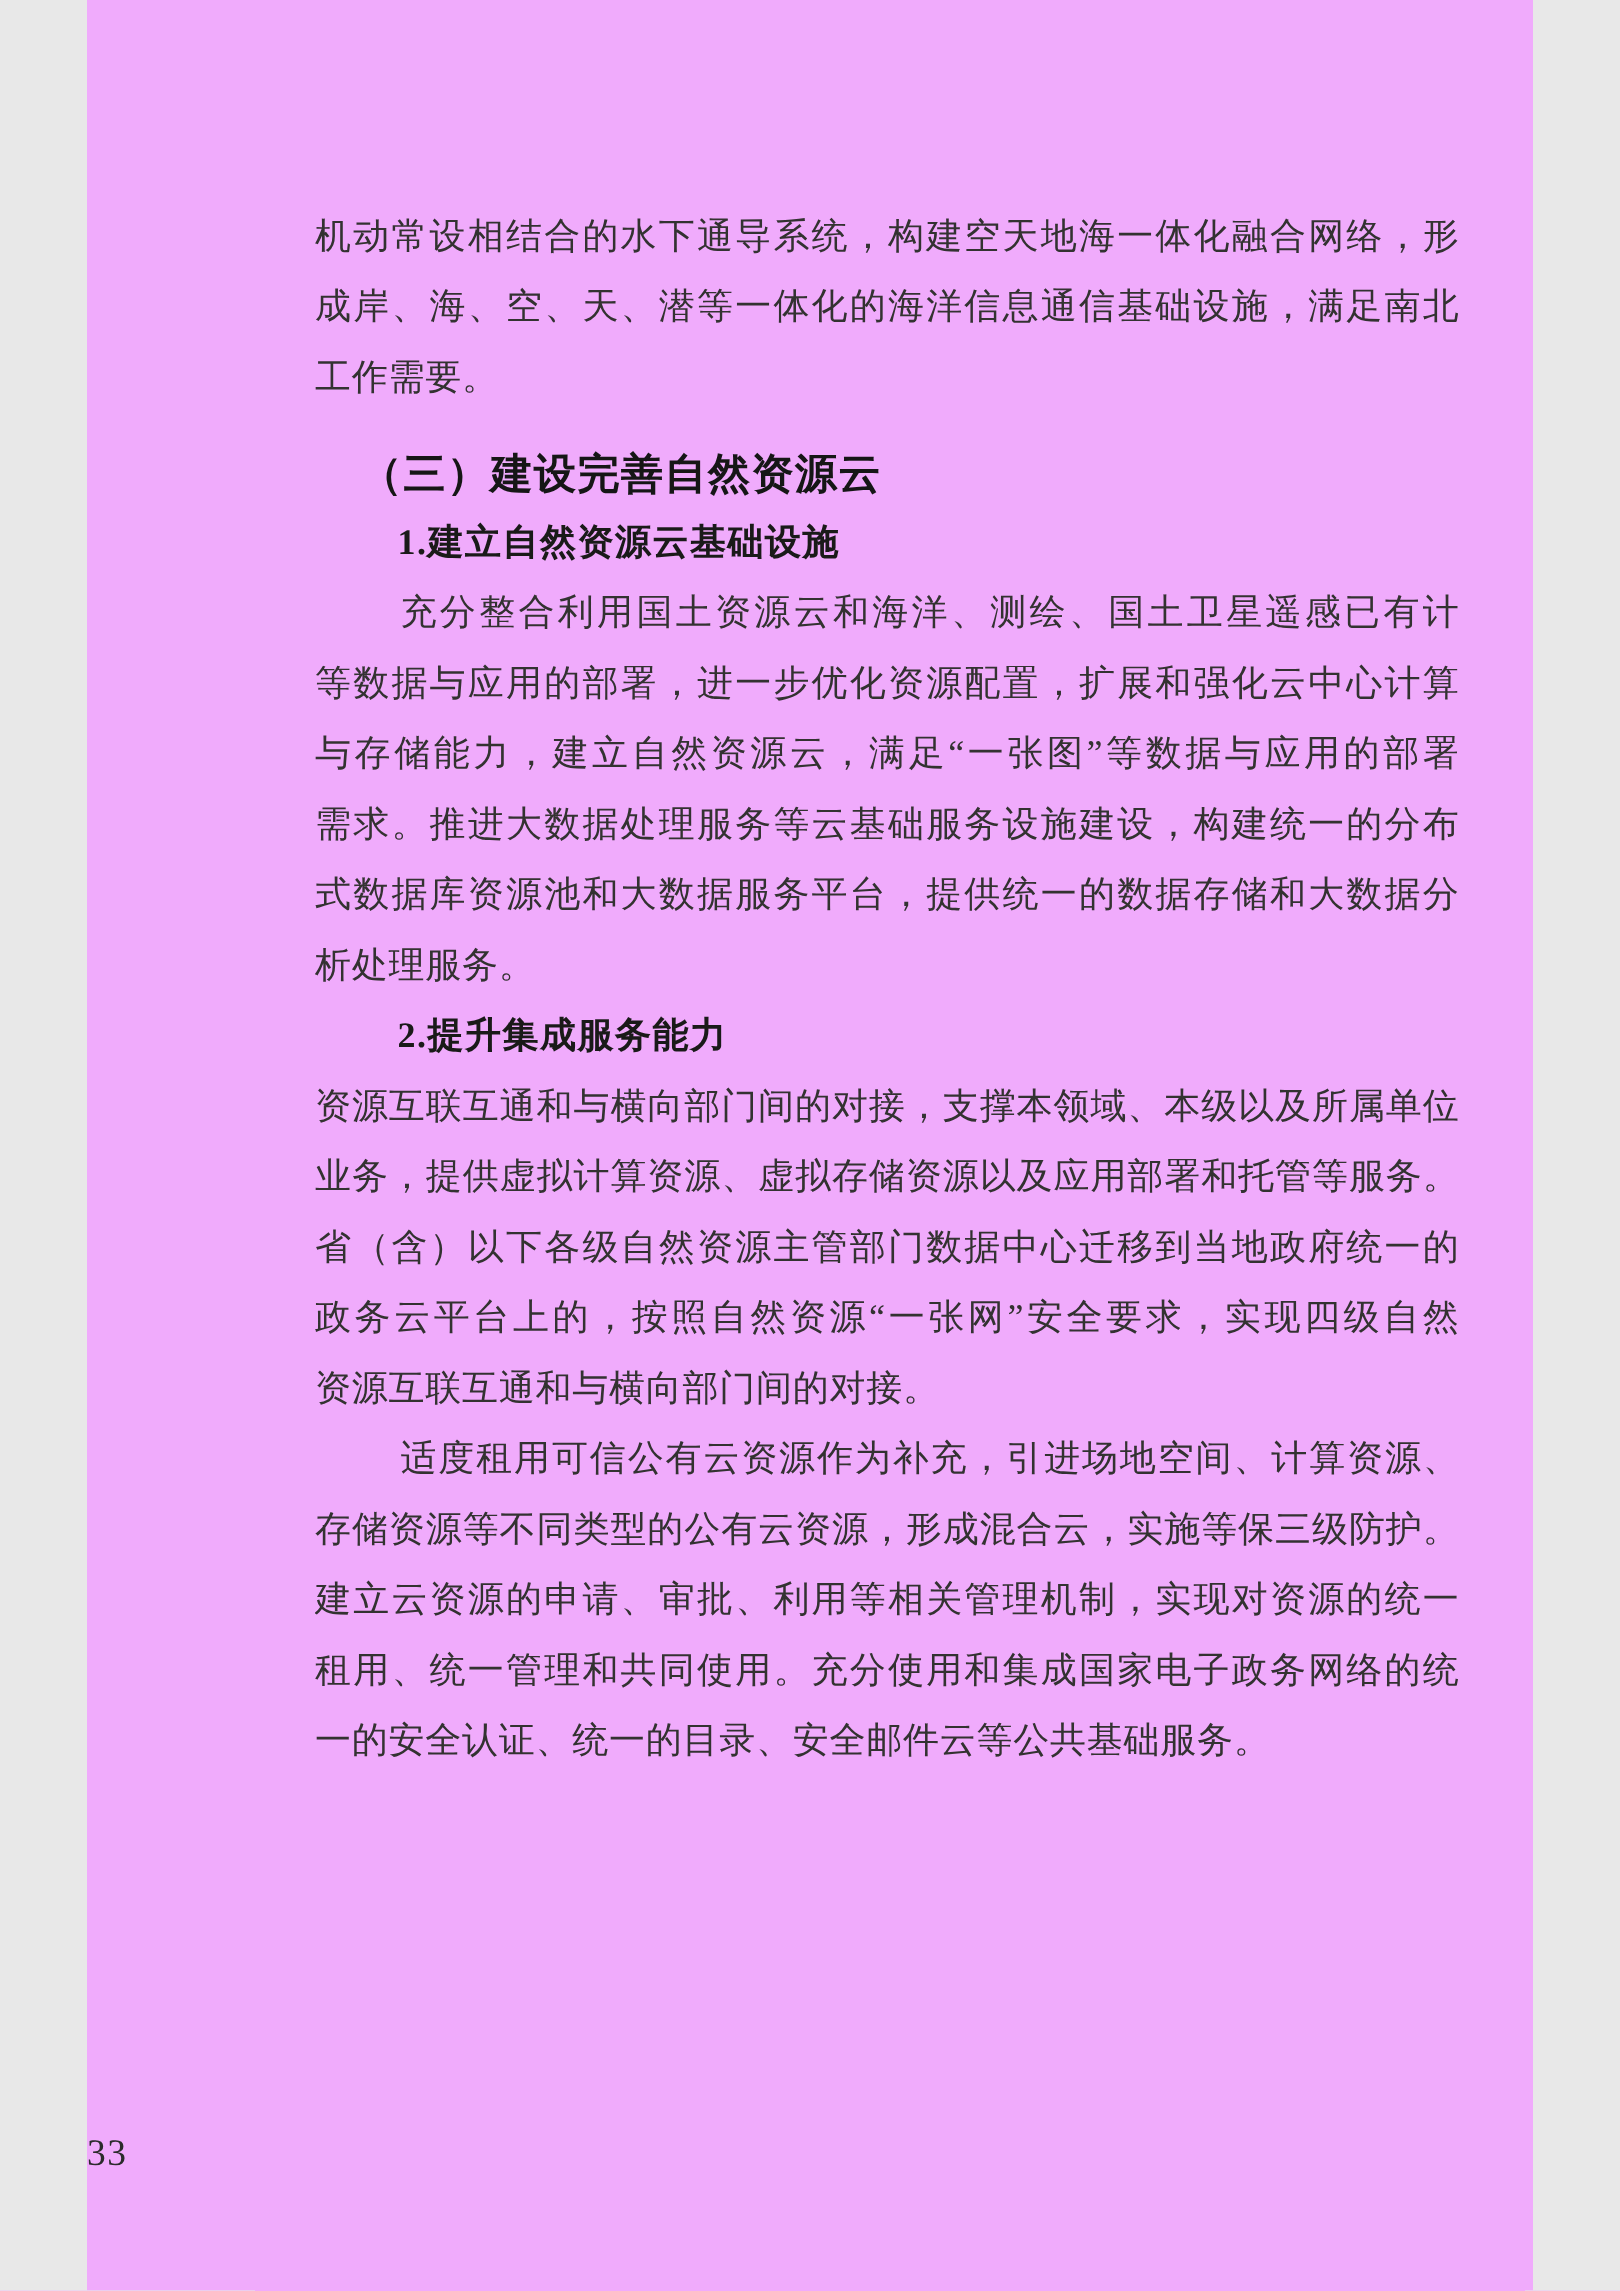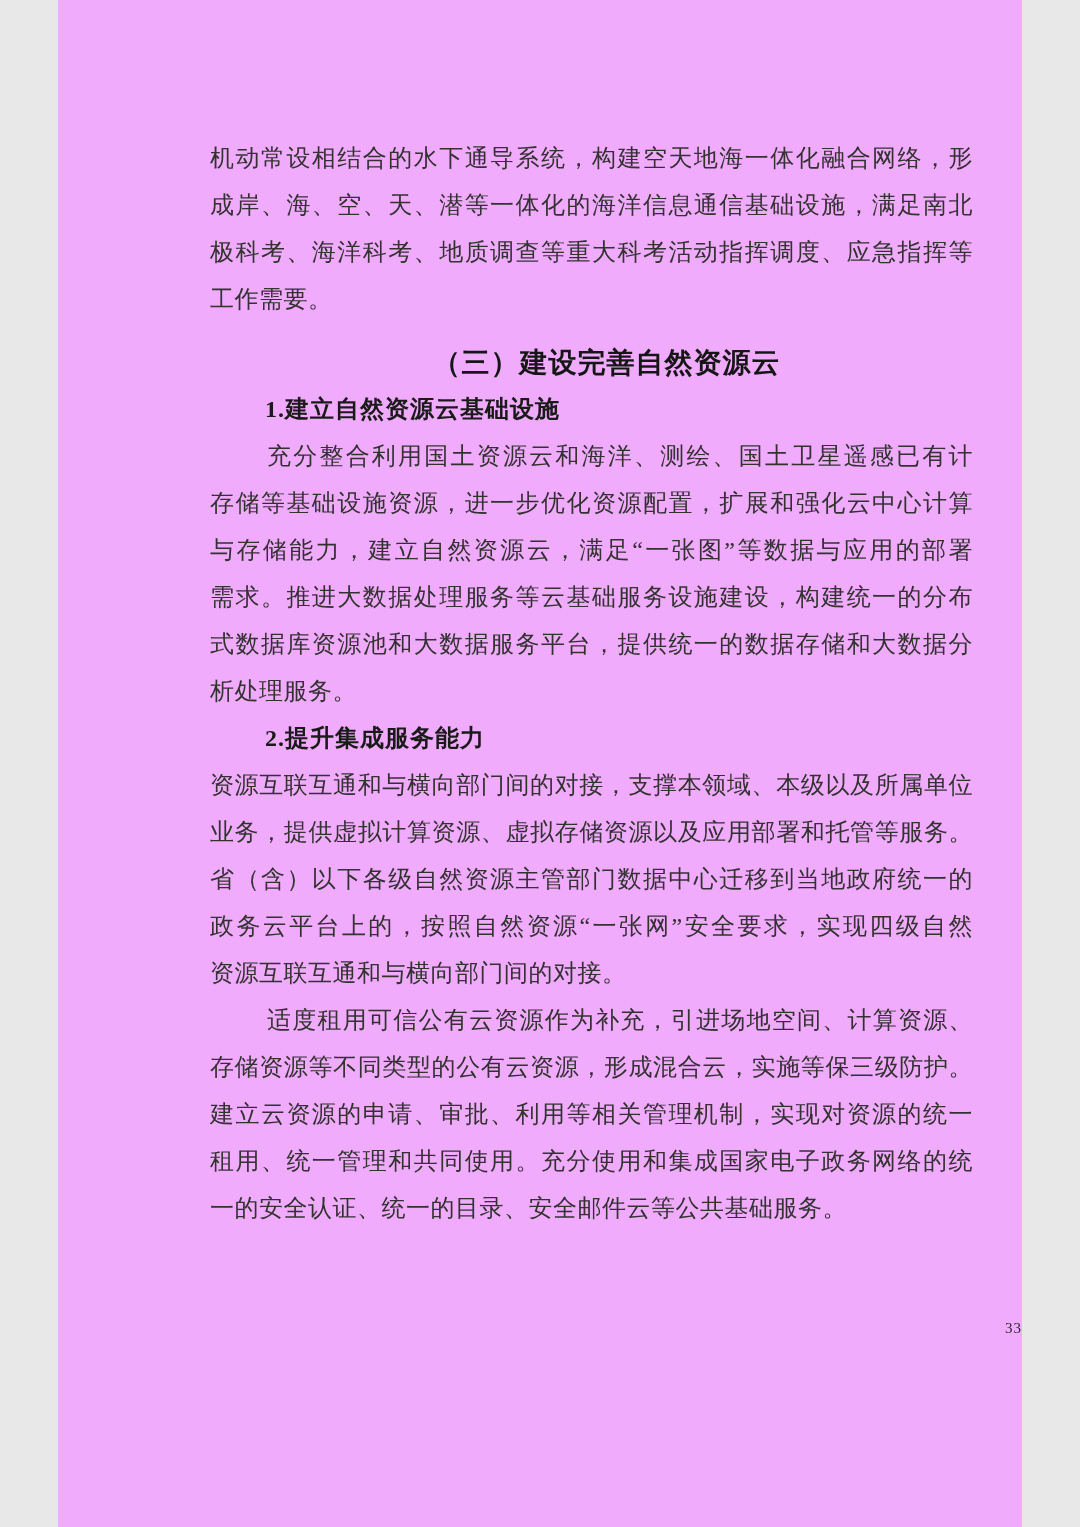--- a/index.html
+++ b/index.html
@@ -49,65 +49,63 @@
   .h-sec {
     margin: 16px 0 0 0;
     height: 47px;
     line-height: 47px;
     font-size: 28px;
     font-weight: bold;
     color: #161616;
     text-indent: 30px;
     font-family: "Liberation Sans", "DejaVu Sans", sans-serif;
     letter-spacing: 1px;
-    text-align: center;
   }
   .h-sub {
     margin: 0;
     height: 47px;
     line-height: 47px;
     font-size: 24px;
     font-weight: bold;
     color: #1a1a19;
     text-indent: 55px;
     letter-spacing: 1px;
   }
   .para { margin: 0; }
   .pageno {
     position: absolute;
-    top: 1312px;
+    top: 1420px;
     left: 0;
     width: 100%;
     height: 32px;
     line-height: 32px;
-    text-align: right;
-    font-size: 15px;
+    text-align: left;
+    font-size: 25px;
     color: #2b2b2b;
     letter-spacing: 1px;
   }
 </style>
 </head>
 <body>
 
 <div class="page">
   <div class="content">
 
     <div class="para">
       <div class="line j">机动常设相结合的水下通导系统，构建空天地海一体化融合网络，形</div>
       <div class="line j">成岸、海、空、天、潜等一体化的海洋信息通信基础设施，满足南北</div>
-      <div class="line j">极科考、海洋科考、地质调查等重大科考活动指挥调度、应急指挥等</div>
       <div class="line">工作需要。</div>
     </div>
 
     <div class="h-sec">（三）建设完善自然资源云</div>
 
     <div class="h-sub">1.建立自然资源云基础设施</div>
     <div class="para">
       <div class="line j ind">充分整合利用国土资源云和海洋、测绘、国土卫星遥感已有计算、</div>
-      <div class="line j">存储等基础设施资源，进一步优化资源配置，扩展和强化云中心计算</div>
+      <div class="line j">等数据与应用的部署，进一步优化资源配置，扩展和强化云中心计算</div>
       <div class="line j">与存储能力，建立自然资源云，满足“一张图”等数据与应用的部署</div>
       <div class="line j">需求。推进大数据处理服务等云基础服务设施建设，构建统一的分布</div>
       <div class="line j">式数据库资源池和大数据服务平台，提供统一的数据存储和大数据分</div>
       <div class="line">析处理服务。</div>
     </div>
 
     <div class="h-sub">2.提升集成服务能力</div>
     <div class="para">
       <div class="line j">资源互联互通和与横向部门间的对接，支撑本领域、本级以及所属单位</div>
       <div class="line j">业务，提供虚拟计算资源、虚拟存储资源以及应用部署和托管等服务。</div>

